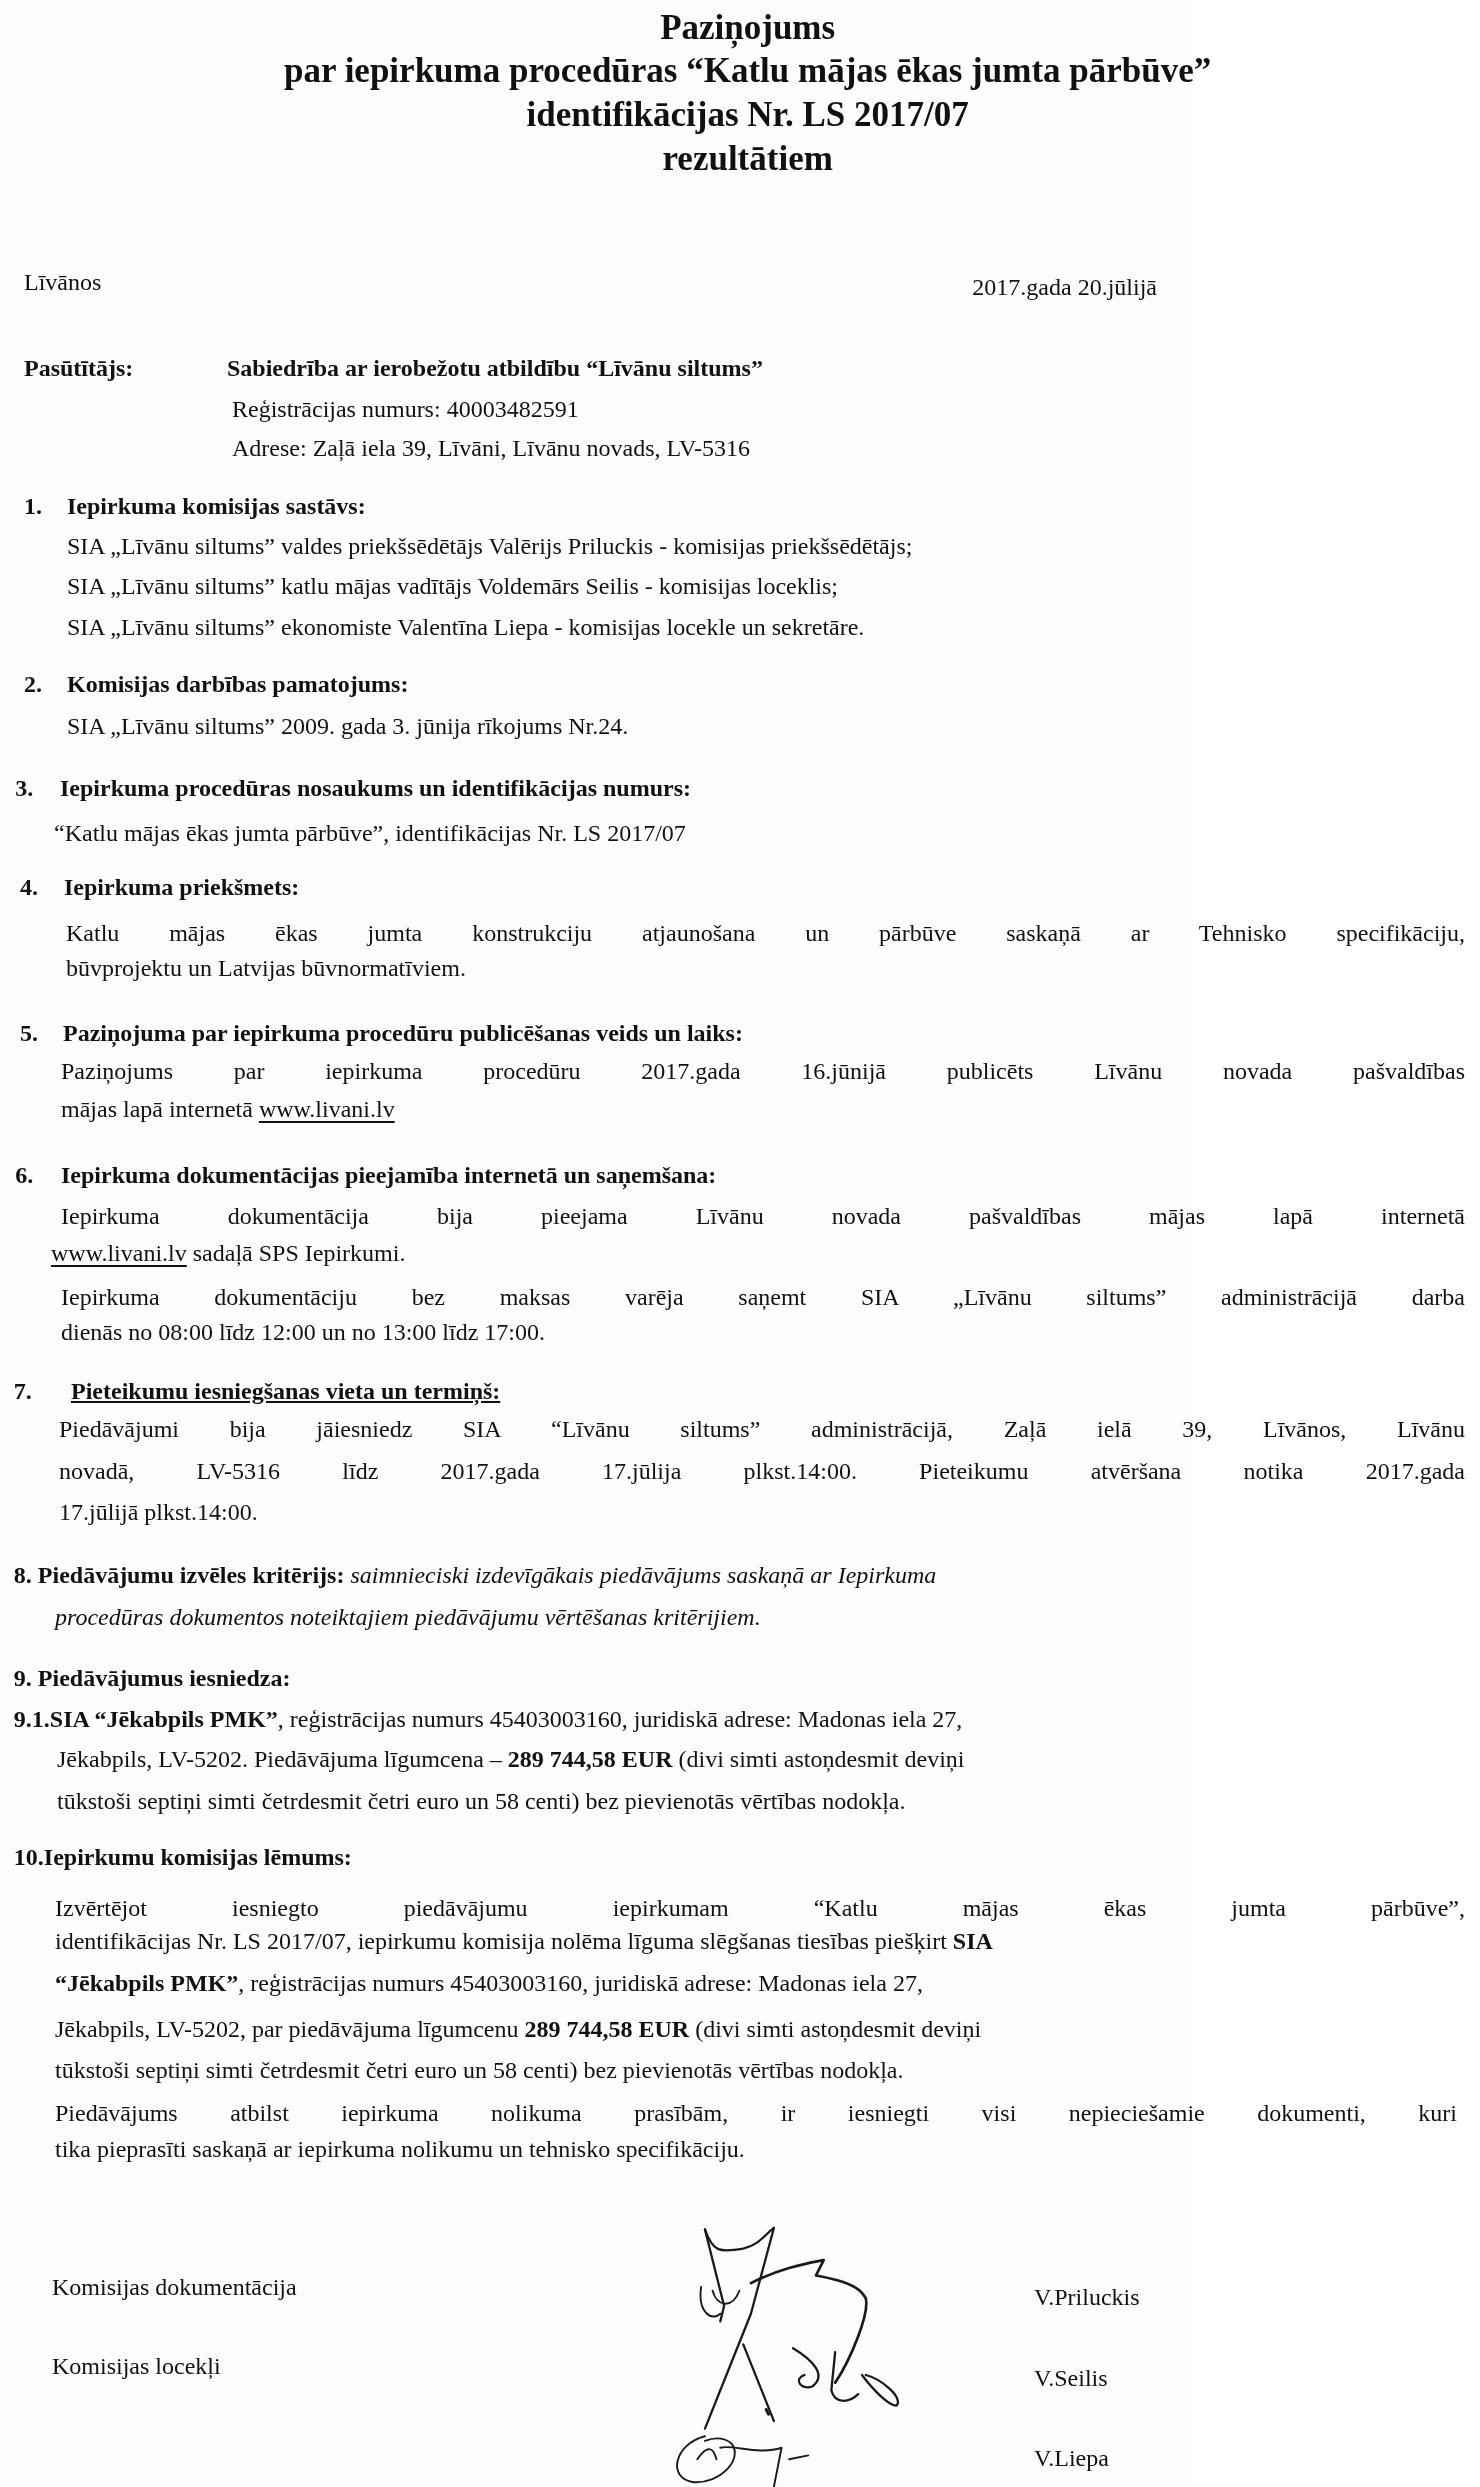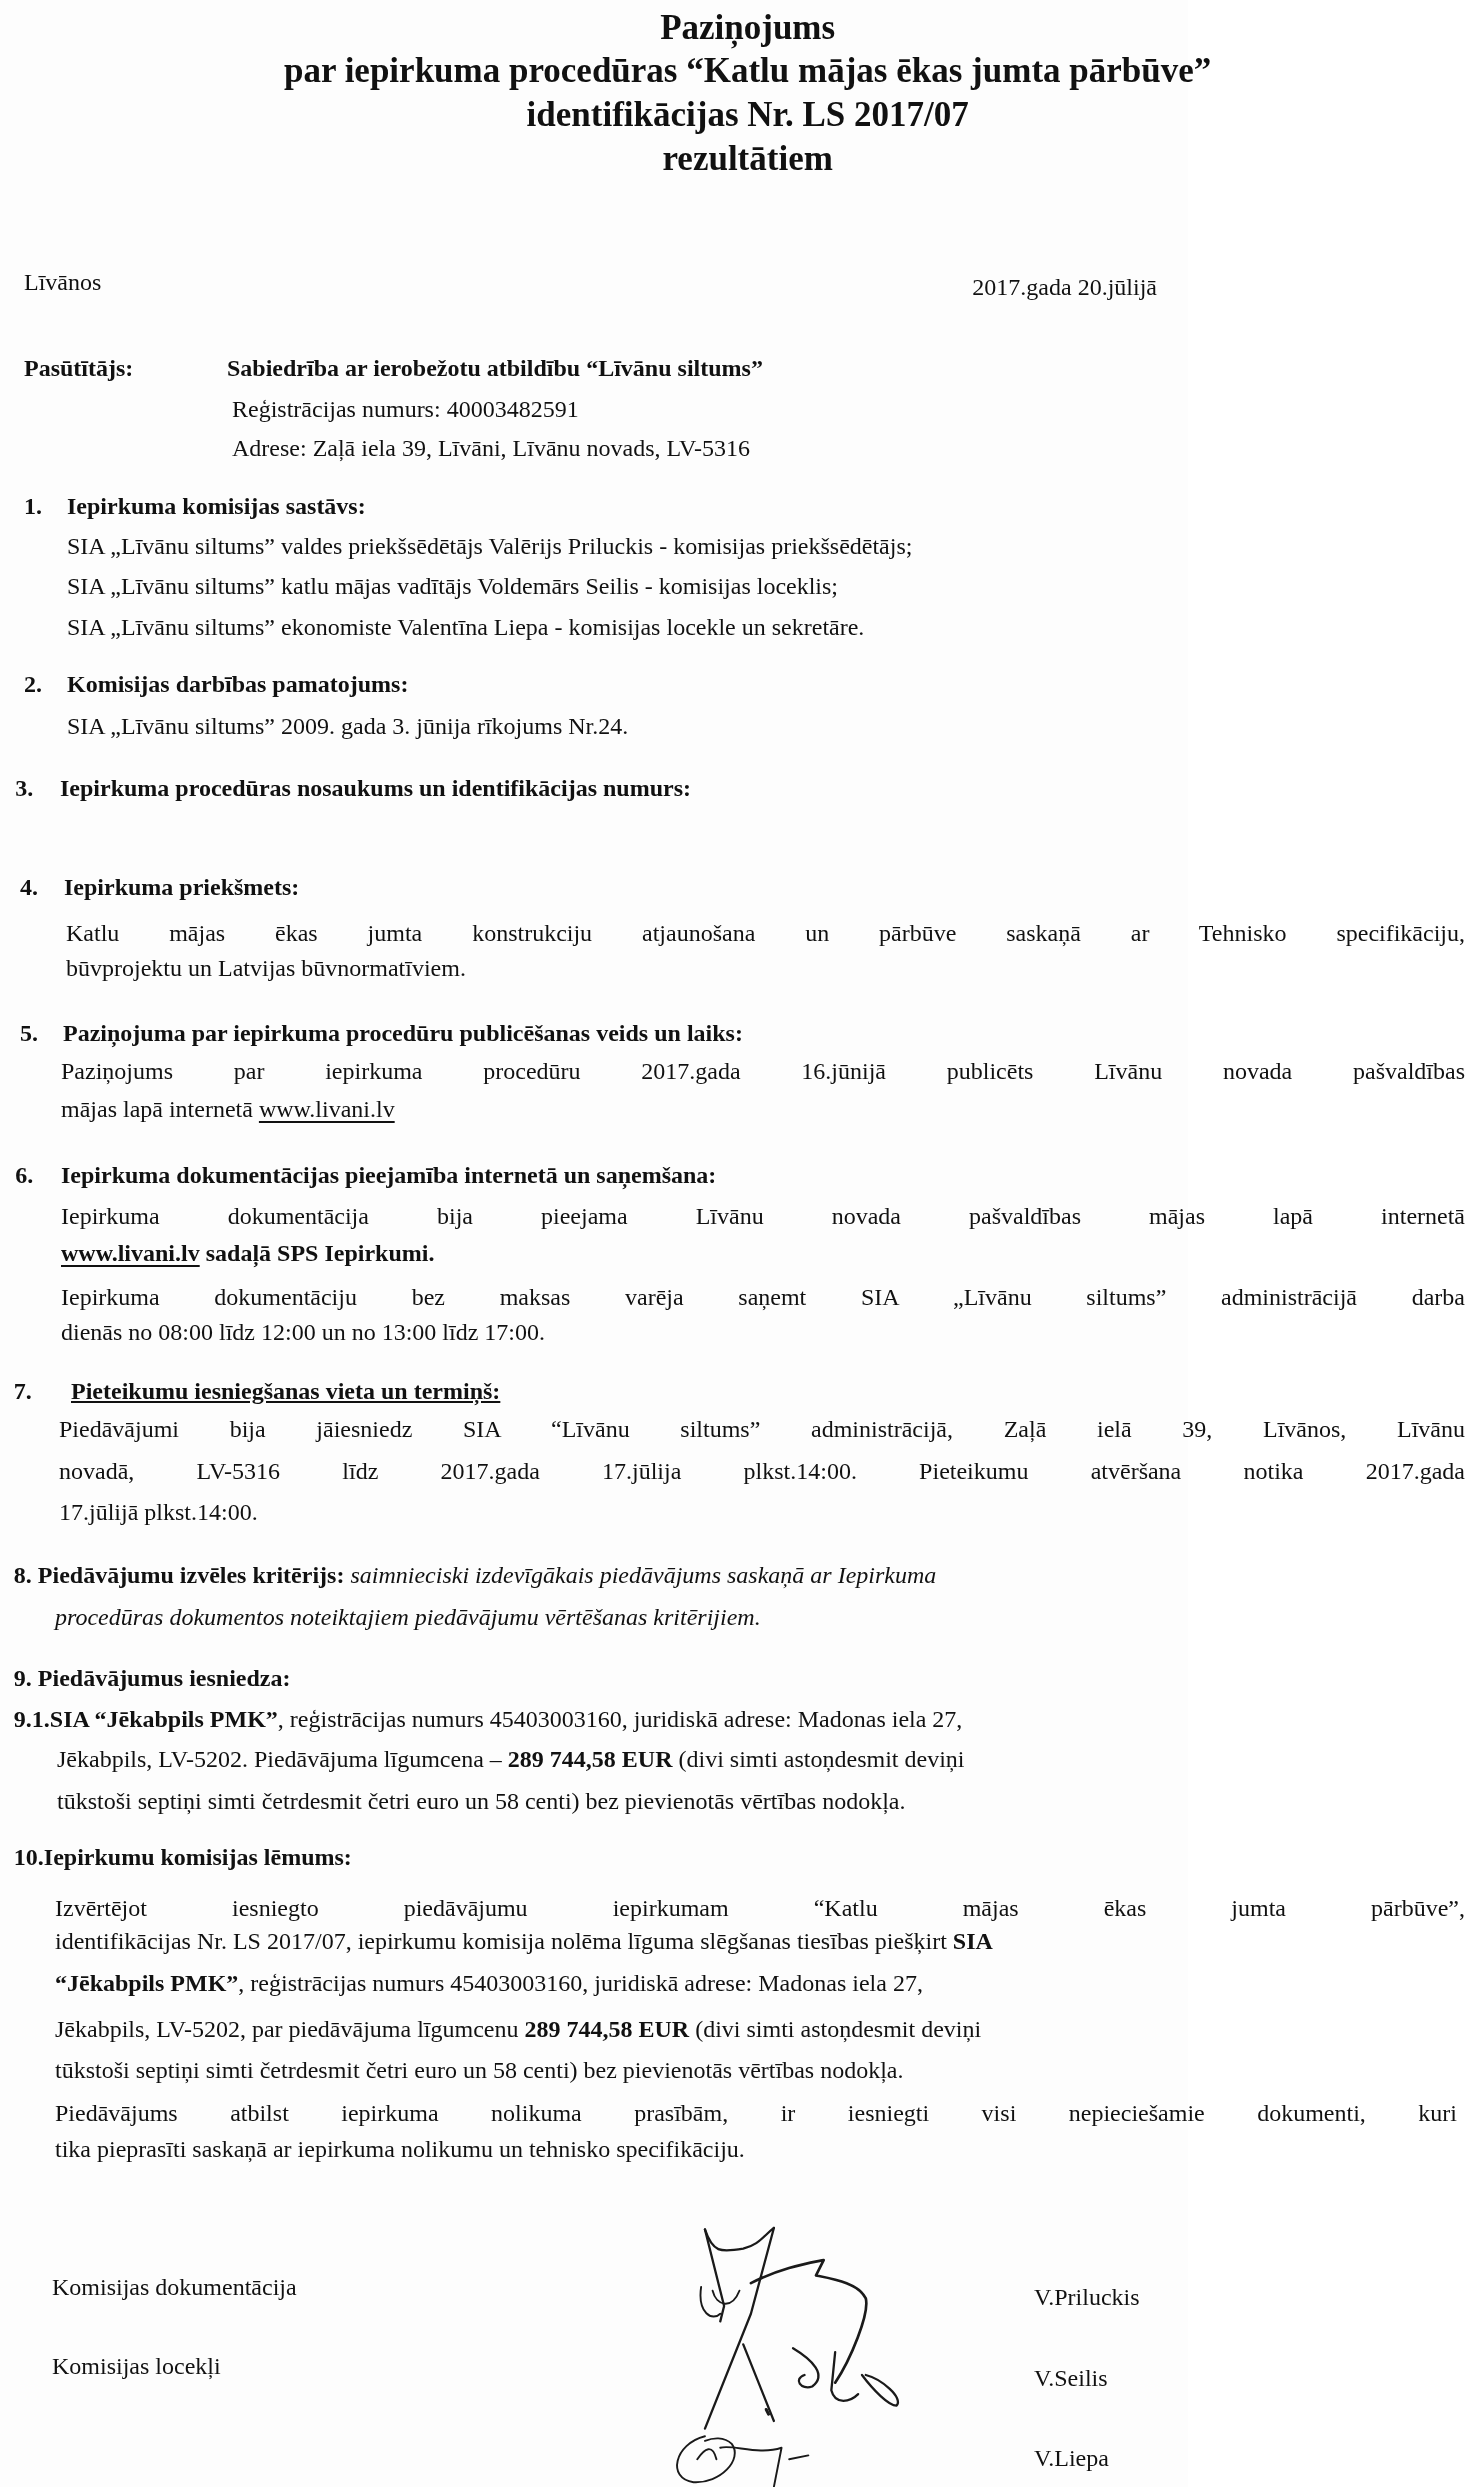--- a/index.html
+++ b/index.html
@@ -43,37 +43,38 @@
   <div class="ln" style="left:67px; top:529px;">SIA „Līvānu siltums” valdes  priekšsēdētājs Valērijs Priluckis -  komisijas  priekšsēdētājs;</div>
   <div class="ln" style="left:67px; top:569px;text-align:right;">SIA „Līvānu siltums” katlu  mājas  vadītājs Voldemārs  Seilis - komisijas  loceklis;</div>
   <div class="ln" style="left:67px; top:610px;">SIA „Līvānu siltums” ekonomiste Valentīna Liepa -  komisijas  locekle un sekretāre.</div>
 
   <div class="ln b" style="left:24px; top:667px;">2.</div>
   <div class="ln b" style="left:67px; top:667px;">Komisijas  darbības  pamatojums:</div>
   <div class="ln" style="left:67px; top:709px;">SIA „Līvānu siltums”  2009. gada  3. jūnija rīkojums  Nr.24.</div>
 
   <div class="ln b" style="left:15.3px; top:771px;">3.</div>
   <div class="ln b" style="left:60px; top:771px;">Iepirkuma procedūras nosaukums un   identifikācijas numurs:</div>
+  <div class="ln" style="left:54px; top:816px;">“Katlu mājas ēkas jumta pārbūve”, identifikācijas  Nr. LS 2017/07</div>
 
   <div class="ln b" style="left:20px; top:870px;">4.</div>
   <div class="ln b" style="left:64px; top:870px;">Iepirkuma priekšmets:</div>
   <div class="ln just" style="left:66px; width:1399px; top:916px;">Katlu mājas ēkas jumta konstrukciju atjaunošana un pārbūve saskaņā ar Tehnisko specifikāciju,</div>
   <div class="ln" style="left:66px; top:951px;">būvprojektu un Latvijas būvnormatīviem.</div>
 
   <div class="ln b" style="left:20px; top:1016px;">5.</div>
   <div class="ln b" style="left:63px; top:1016px;">Paziņojuma  par  iepirkuma procedūru publicēšanas  veids  un  laiks:</div>
   <div class="ln just" style="left:61px; width:1404px; top:1054px;">Paziņojums par iepirkuma procedūru 2017.gada  16.jūnijā publicēts Līvānu novada pašvaldības</div>
   <div class="ln" style="left:61px; top:1092px;">
     <span>mājas lapā internetā </span><span class="u">www.livani.lv</span>
   </div>
 
   <div class="ln b" style="left:15.3px; top:1158px;">6.</div>
   <div class="ln b" style="left:61px; top:1158px;">Iepirkuma dokumentācijas pieejamība internetā un saņemšana:</div>
   <div class="ln just" style="left:61px; width:1404px; top:1199px;">Iepirkuma dokumentācija bija pieejama Līvānu novada pašvaldības mājas lapā internetā</div>
-  <div class="ln" style="left:61px; top:1236px;font-weight:bold;">
+  <div class="ln" style="left:51px; top:1236px;">
     <span class="u">www.livani.lv</span><span> sadaļā SPS Iepirkumi.</span>
   </div>
   <div class="ln just" style="left:61px; width:1404px; top:1280px;">Iepirkuma dokumentāciju bez maksas varēja  saņemt  SIA „Līvānu siltums” administrācijā darba</div>
   <div class="ln" style="left:61px; top:1315px;">dienās no 08:00 līdz 12:00 un no 13:00 līdz 17:00.</div>
 
   <div class="ln b" style="left:13.8px; top:1374px;">7.</div>
   <div class="ln b" style="left:71px; top:1374px;text-decoration:underline;">Pieteikumu  iesniegšanas vieta un  termiņš:</div>
   <div class="ln just" style="left:59px; width:1406px; top:1412px;">Piedāvājumi bija jāiesniedz SIA “Līvānu siltums” administrācijā, Zaļā ielā 39, Līvānos, Līvānu</div>
   <div class="ln just" style="left:59px; width:1406px; top:1454px;">novadā, LV-5316  līdz 2017.gada 17.jūlija  plkst.14:00.  Pieteikumu atvēršana notika 2017.gada</div>
   <div class="ln" style="left:59px; top:1495px;">17.jūlijā  plkst.14:00.</div>

